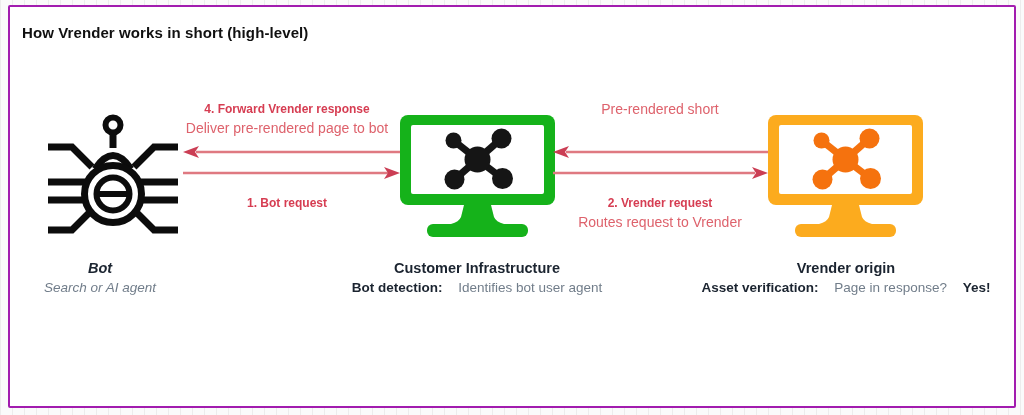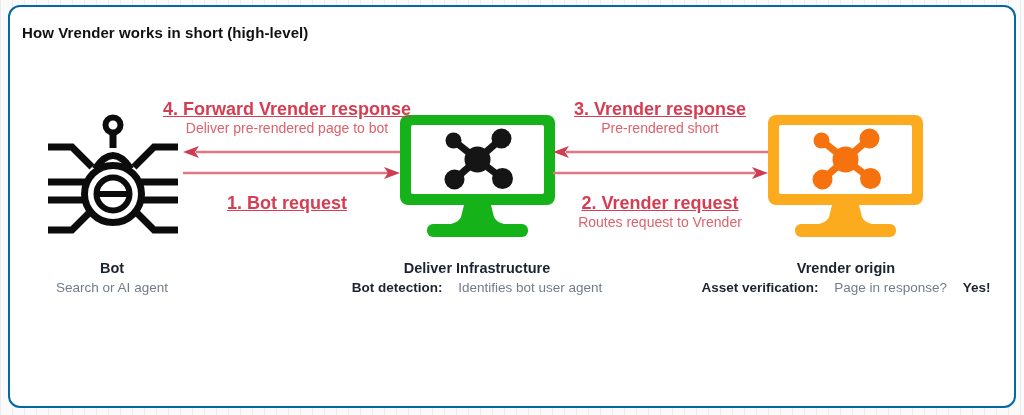--- a/index.html
+++ b/index.html
@@ -4,29 +4,29 @@
 <style>
   html,body{margin:0;padding:0;}
   body{
     width:1024px;height:415px;overflow:hidden;position:relative;
     font-family:"Liberation Sans","DejaVu Sans",sans-serif;
     background:#fafafa;
     background-image:repeating-linear-gradient(90deg,#ececec 0,#ececec 1px,transparent 1px,transparent 12px);
   }
   .card{
     position:absolute;left:8px;top:5px;width:1004px;height:399px;
-    background:#ffffff;border:2px solid #0369a1;border-radius:12px;
+    background:#ffffff;border:2px solid #a21caf;border-radius:2px;
   }
   .title{
     position:absolute;left:12px;top:17px;margin:0;
     font-size:15px;font-weight:700;color:#101010;letter-spacing:.1px;
   }
   .abs{position:absolute;}
   .center{transform:translateX(-50%);text-align:center;white-space:nowrap;}
-  .flow-step{font-size:18px;font-weight:700;line-height:19px;color:var(--accent-red,#d63d52);text-decoration:underline;}
+  .flow-step{font-size:12px;font-weight:700;line-height:19px;color:var(--accent-red,#d63d52);}
   .flow-detail{font-size:14px;line-height:19px;color:var(--accent-red-light,#de626c);}
   .entity-label{font-size:14.5px;font-weight:700;line-height:19px;color:var(--text-dark,#1b2430);}
   .entity-desc{font-size:13.5px;line-height:19px;color:var(--text-gray,#717d8a);}
   .entity-desc .bold{color:var(--text-dark,#1b2430);font-weight:700;}
   .entity-desc .seg + .seg{margin-left:12px;}
   svg{display:block;}
   .bot-stroke{fill:none;stroke:#0c0c0c;stroke-width:7;}
   .frame-green{fill:var(--green,#15b21a);}
   .frame-orange{fill:var(--orange,#fcab1e);}
   .screen{fill:#ffffff;}
@@ -113,37 +113,36 @@
   </svg>
 
   <div class="abs center" style="left:277px;top:93px;">
     <div class="flow-step">4. Forward Vrender response</div>
     <div class="flow-detail">Deliver pre-rendered page to bot</div>
   </div>
   <div class="abs center" style="left:277px;top:187px;">
     <div class="flow-step">1. Bot request</div>
   </div>
   <div class="abs center" style="left:650px;top:93px;">
-    <div class="flow-step">3. Vrender response</div>
     <div class="flow-detail">Pre-rendered short</div>
   </div>
   <div class="abs center" style="left:650px;top:187px;">
     <div class="flow-step">2. Vrender request</div>
     <div class="flow-detail">Routes request to Vrender</div>
   </div>
 
-  <div class="abs center" style="left:102px;top:252px;">
+  <div class="abs center" style="left:90px;top:252px;font-style:italic;">
     <div class="entity-label">Bot</div>
     <div class="entity-desc">
       <span class="seg">Search or AI agent</span>
     </div>
   </div>
 
   <div class="abs center" style="left:467px;top:252px;">
-    <div class="entity-label">Deliver Infrastructure</div>
+    <div class="entity-label">Customer Infrastructure</div>
     <div class="entity-desc">
       <span class="seg bold">Bot detection:</span>
       <span class="seg">Identifies bot user agent</span>
     </div>
   </div>
 
   <div class="abs center" style="left:836px;top:252px;">
     <div class="entity-label">Vrender origin</div>
     <div class="entity-desc">
       <span class="seg bold">Asset verification:</span>

